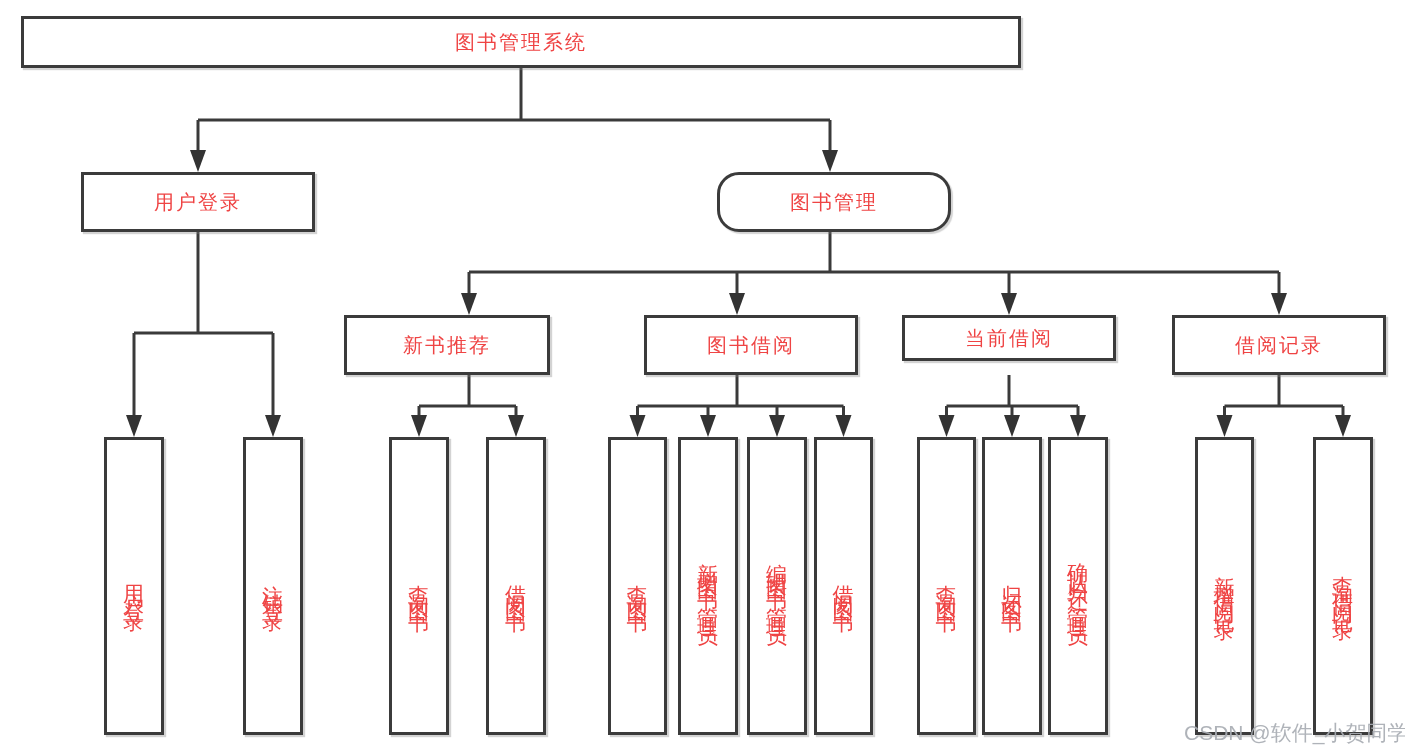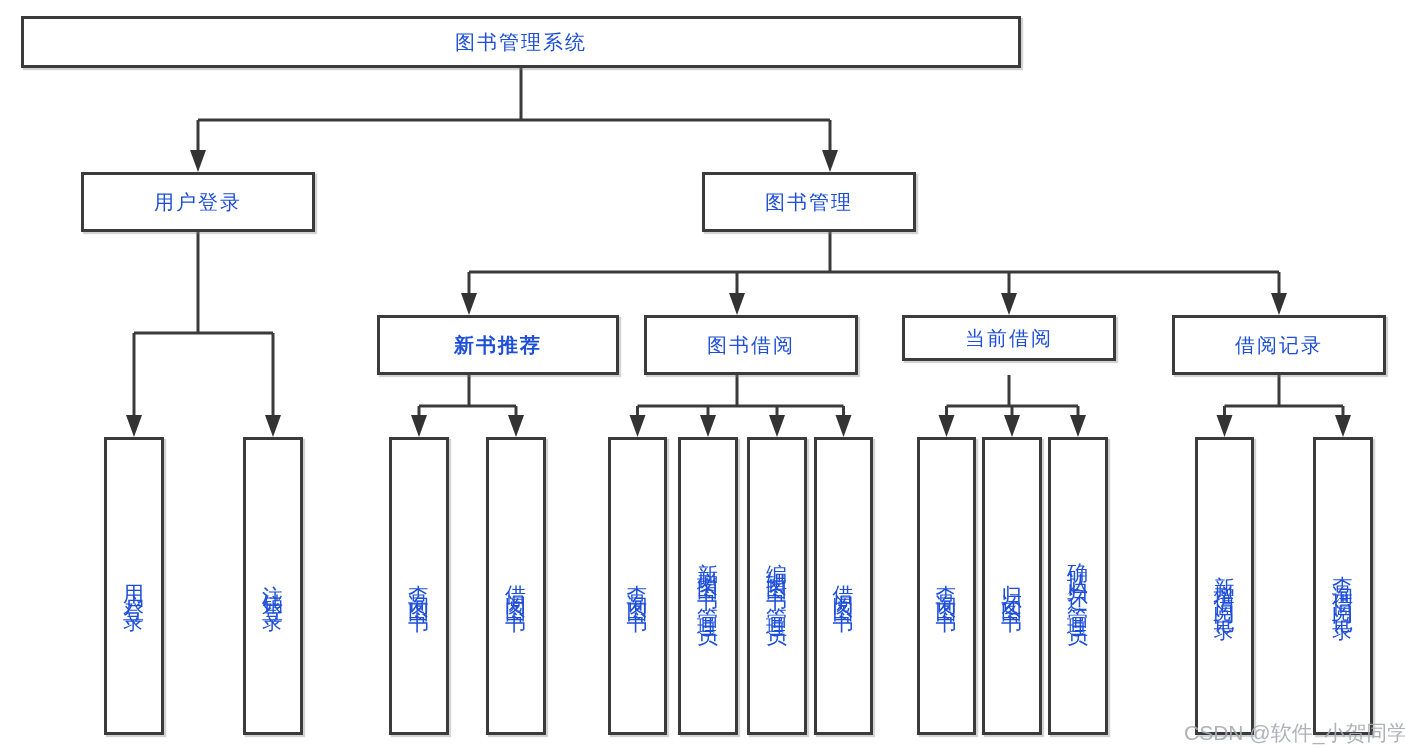--- a/index.html
+++ b/index.html
@@ -20,21 +20,21 @@
   .wires polygon { fill: #333333; }
   .node {
     position: absolute;
     box-sizing: border-box;
     background: #ffffff;
     border: 3px solid #3b3b3b;
     box-shadow: 2px 2px 1px rgba(130,130,130,0.35);
     display: flex;
     align-items: center;
     justify-content: center;
-    color: #1d4ed8;
+    color: #ef4444;
   }
   .node.h span {
     font-size: 20px;
     letter-spacing: 2px;
     white-space: nowrap;
   }
   .node.v span {
     writing-mode: vertical-rl;
     text-orientation: mixed;
     font-size: 21px;
@@ -133,25 +133,25 @@
     </g>
   </svg>
 
   <div class="node h" style="left:21px; top:16px; width:1000px; height:52px;">
     <span>图书管理系统</span>
   </div>
 
   <div class="node h" style="left:81px; top:172px; width:234px; height:60px;">
     <span>用户登录</span>
   </div>
-  <div class="node h" style="left:702px; top:172px; width:214px; height:60px;">
+  <div class="node h" style="left:717px; top:172px; width:234px; height:60px;border-radius:22px;">
     <span>图书管理</span>
   </div>
 
-  <div class="node h" style="left:377px; top:315px; width:242px; height:60px;font-weight:bold;">
+  <div class="node h" style="left:344px; top:315px; width:206px; height:60px;">
     <span>新书推荐</span>
   </div>
   <div class="node h" style="left:644px; top:315px; width:214px; height:60px;">
     <span>图书借阅</span>
   </div>
   <div class="node h" style="left:902px; top:315px; width:214px; height:46px;">
     <span>当前借阅</span>
   </div>
   <div class="node h" style="left:1172px; top:315px; width:214px; height:60px;font-family:Liberation Mono, monospace;">
     <span>借阅记录</span>

